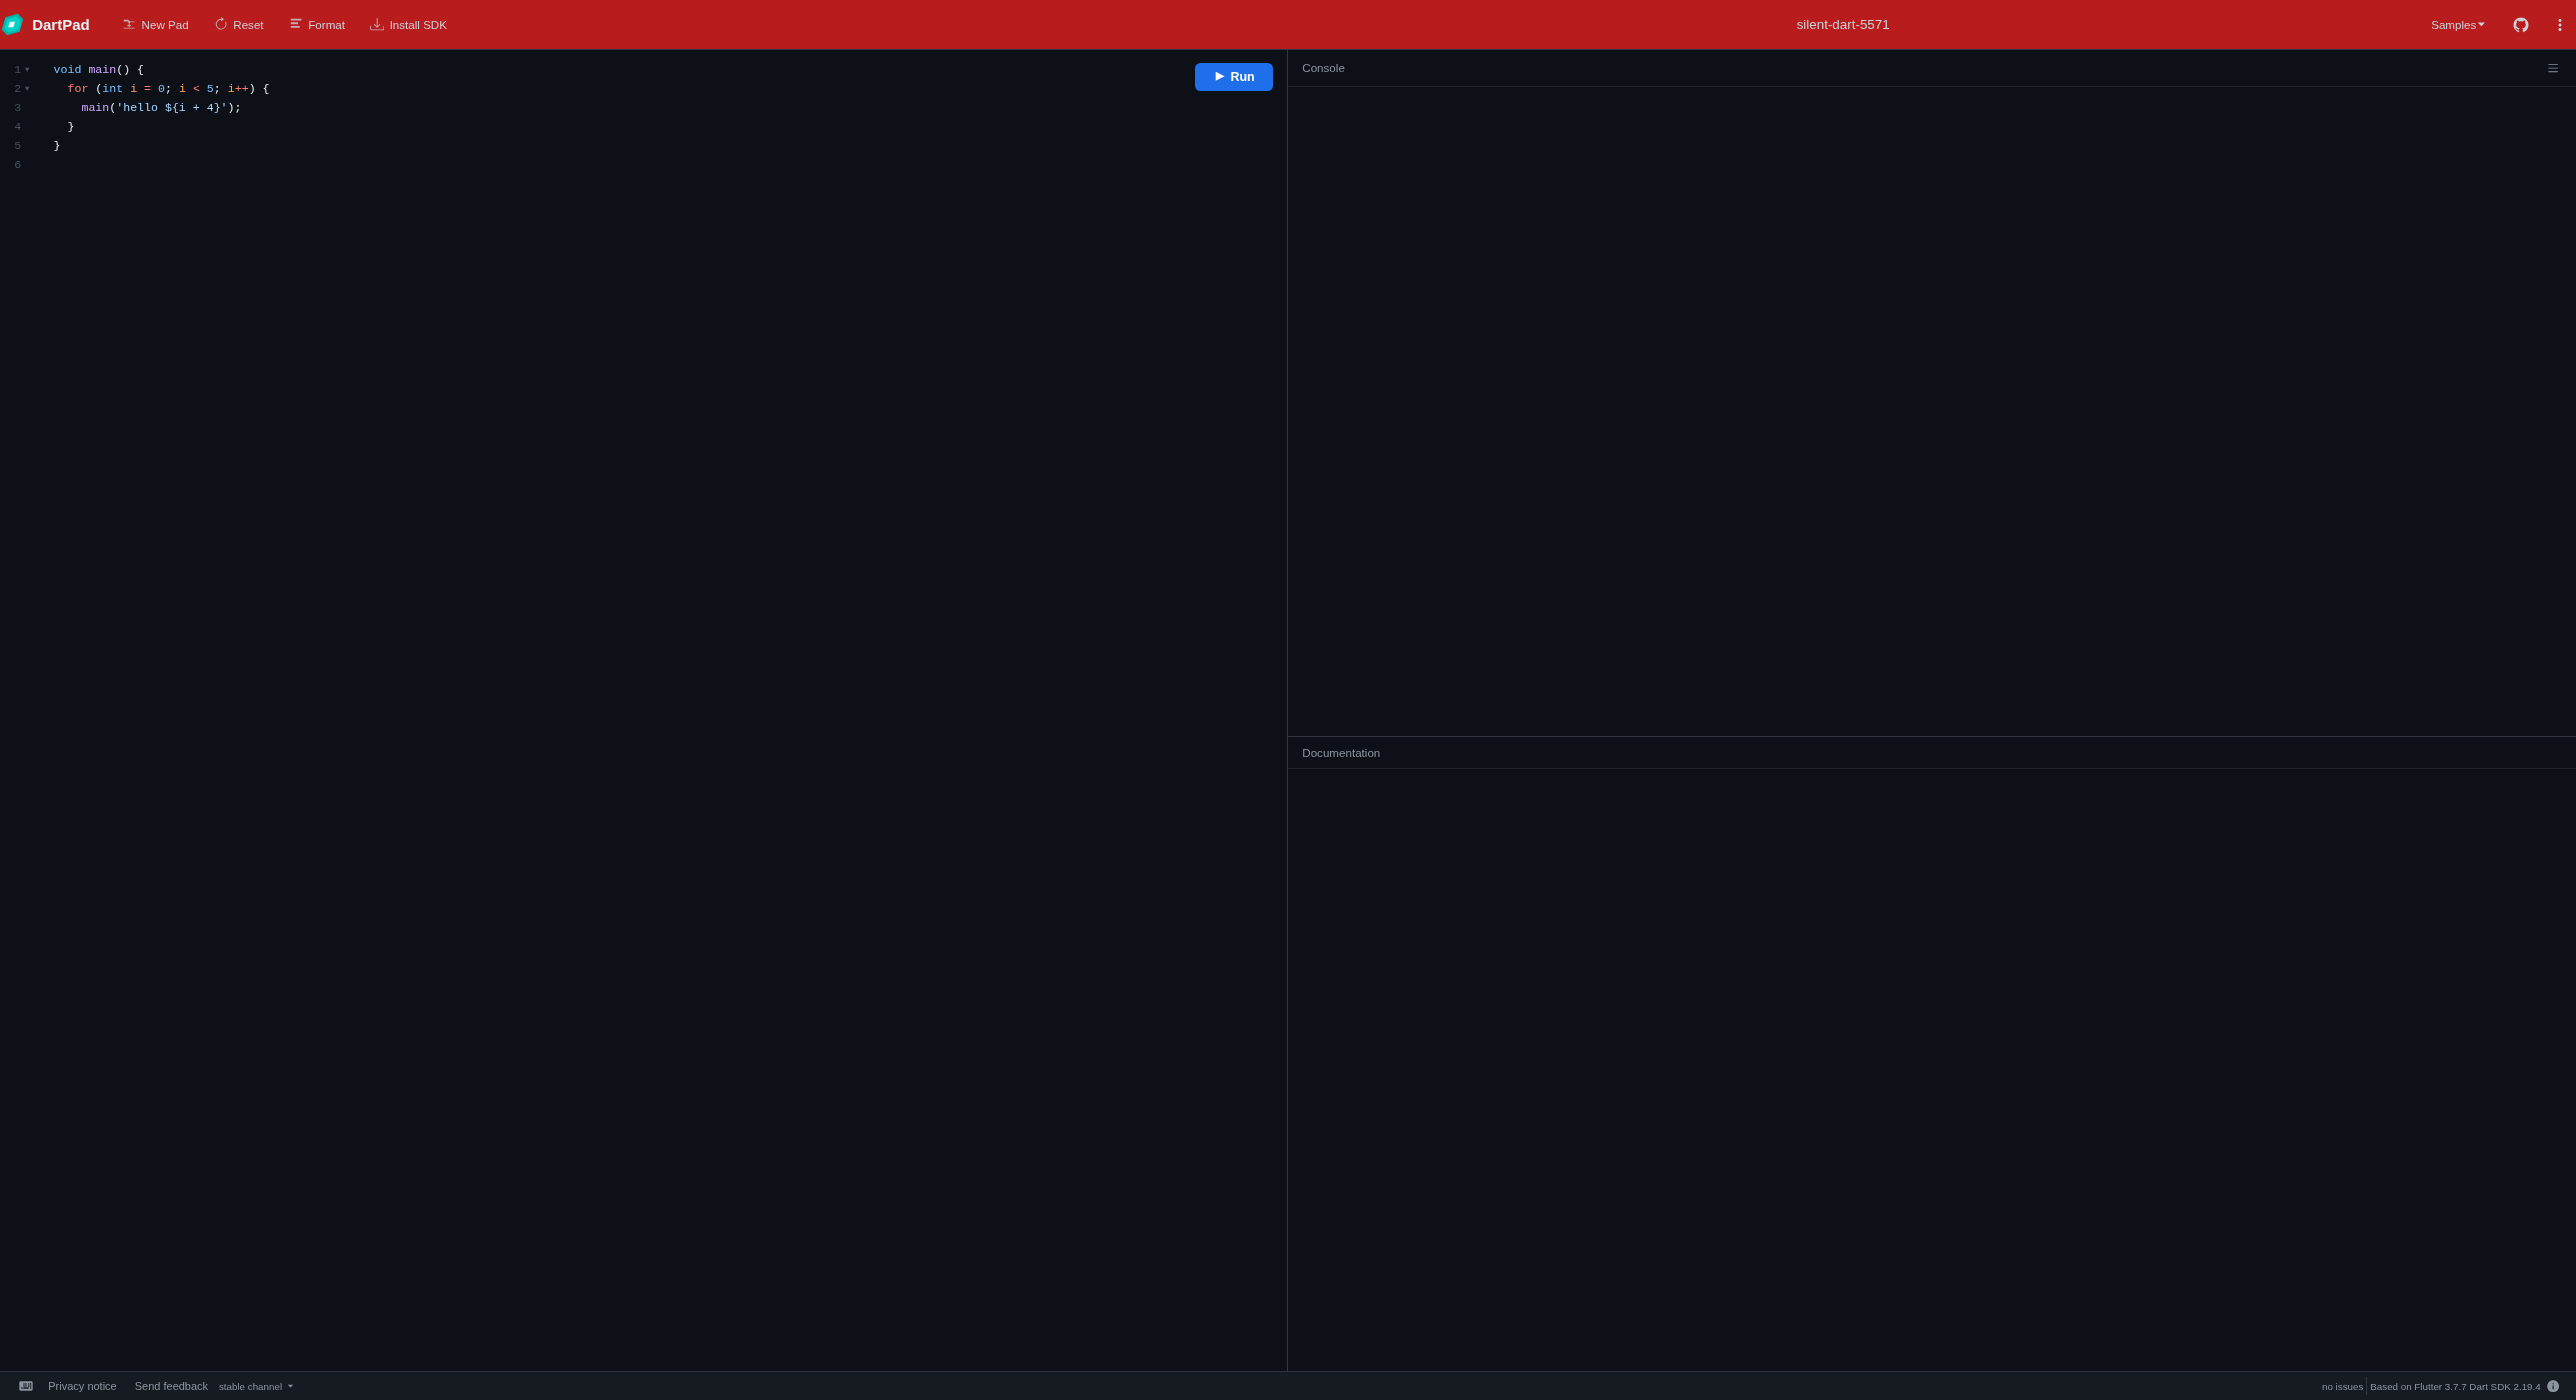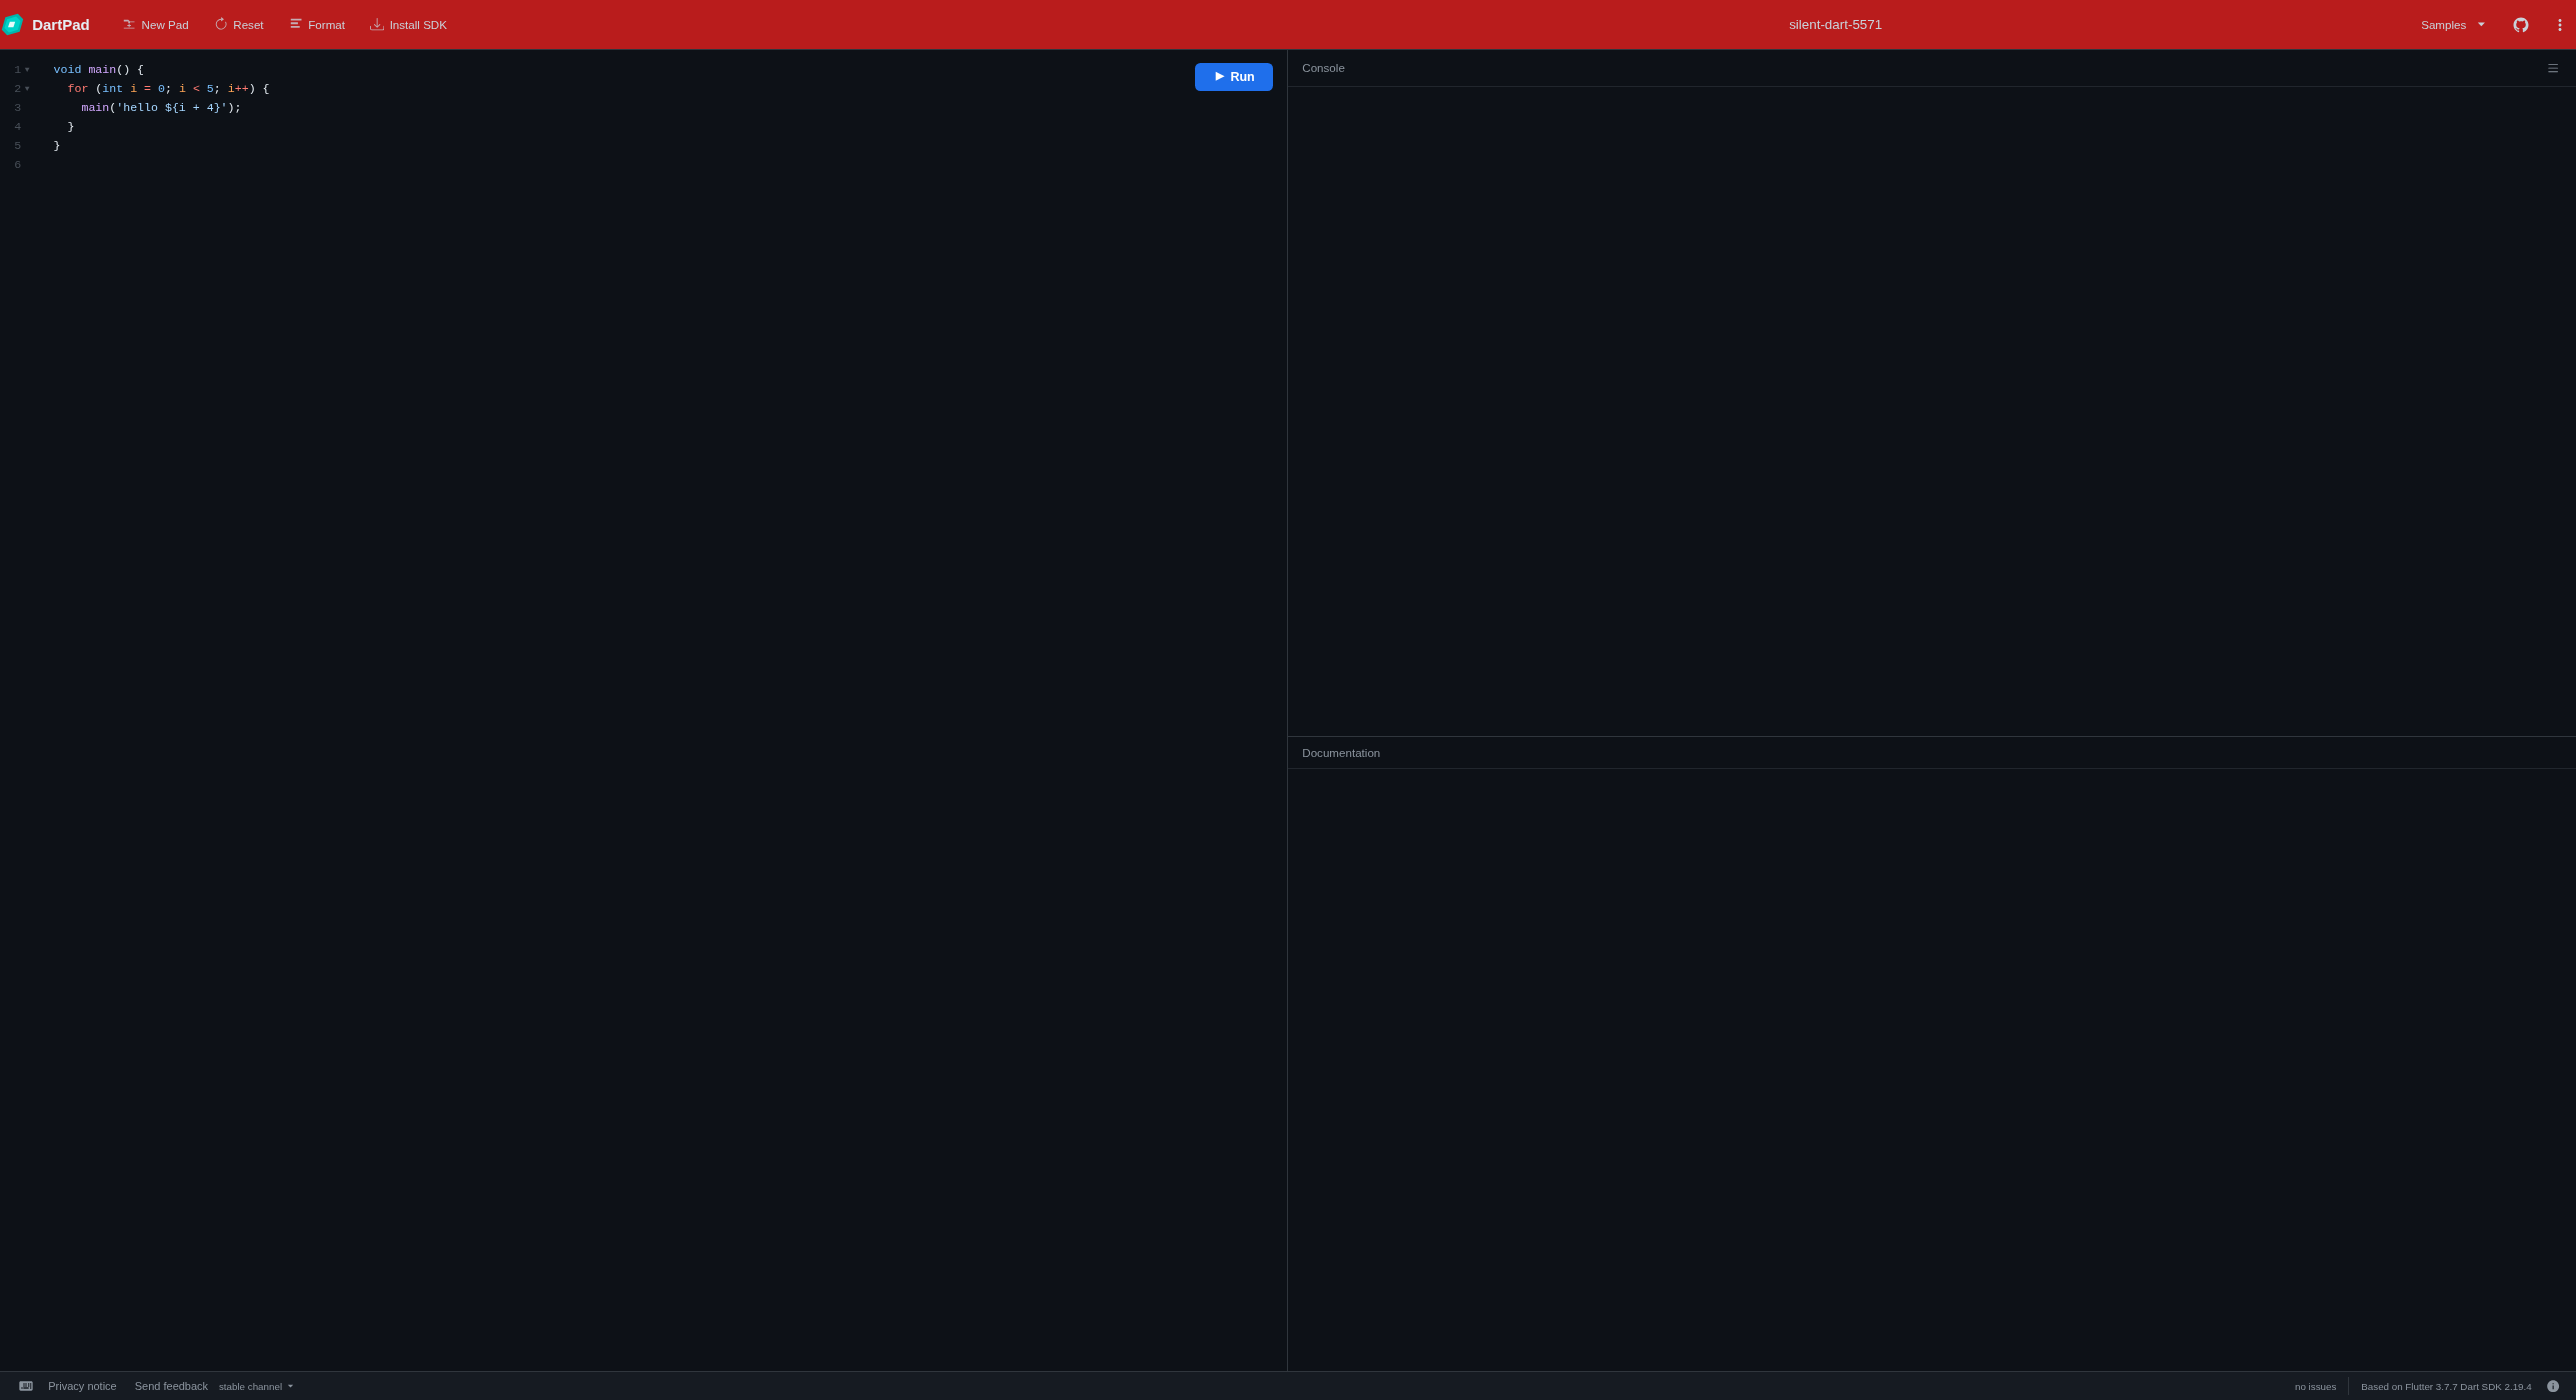--- a/index.html
+++ b/index.html
@@ -87,21 +87,21 @@
 
     .header-right {
       display: flex;
       align-items: center;
       gap: 7.2px;
     }
 
     .samples-btn {
       display: flex;
       align-items: center;
-      gap: 10px;
+      gap: 0;
       padding: 5.4px 10.7px;
       background: transparent;
       border: none;
       color: #c9d1d9;
       font-size: 11.6px;
       cursor: pointer;
       border-radius: 5.4px;
     }
 
     .icon-btn {
@@ -291,21 +291,21 @@
       display: flex;
       align-items: center;
       justify-content: center;
       color: #8b949e;
       cursor: pointer;
     }
 
     .footer-right {
       display: flex;
       align-items: center;
-      gap: 12px;
+      gap: 3px;
     }
 
     .status-text {
       font-size: 9.8px;
       color: #8b949e;
     }
 
     .flutter-text {
       font-size: 9.8px;
       color: #8b949e;

